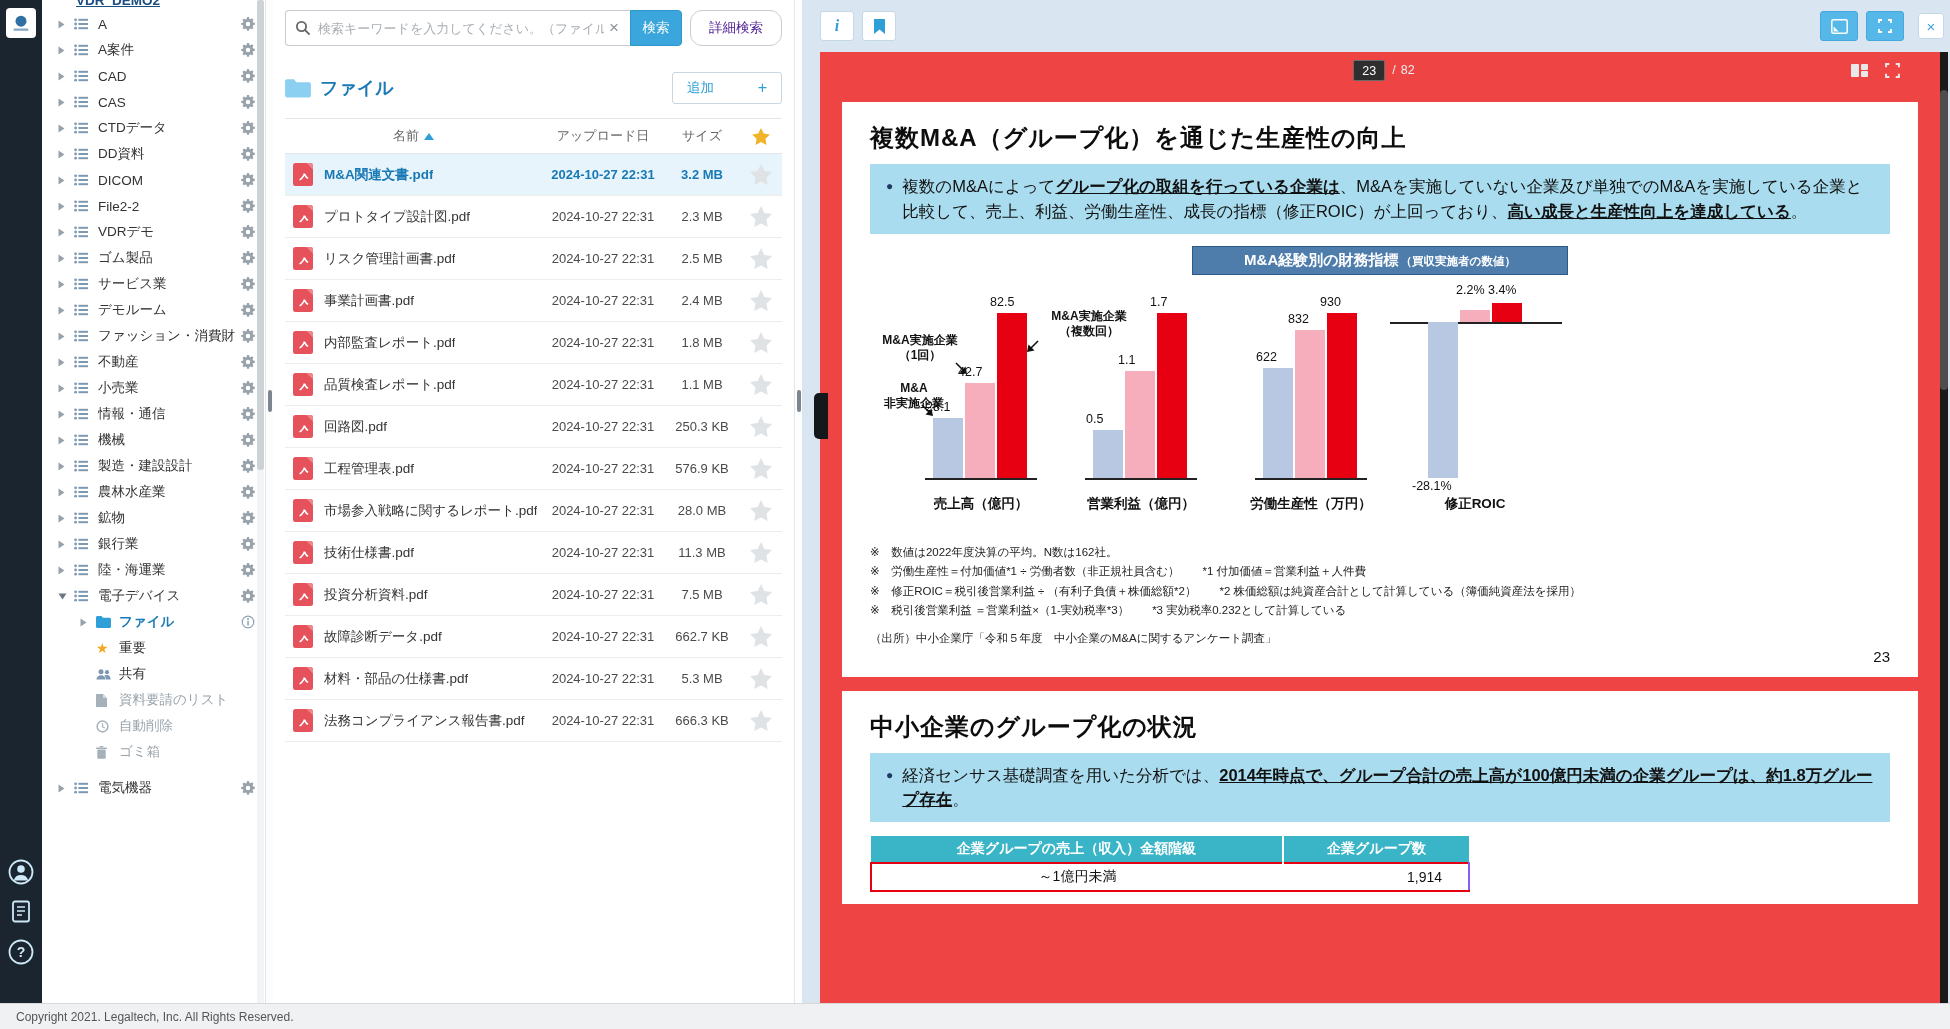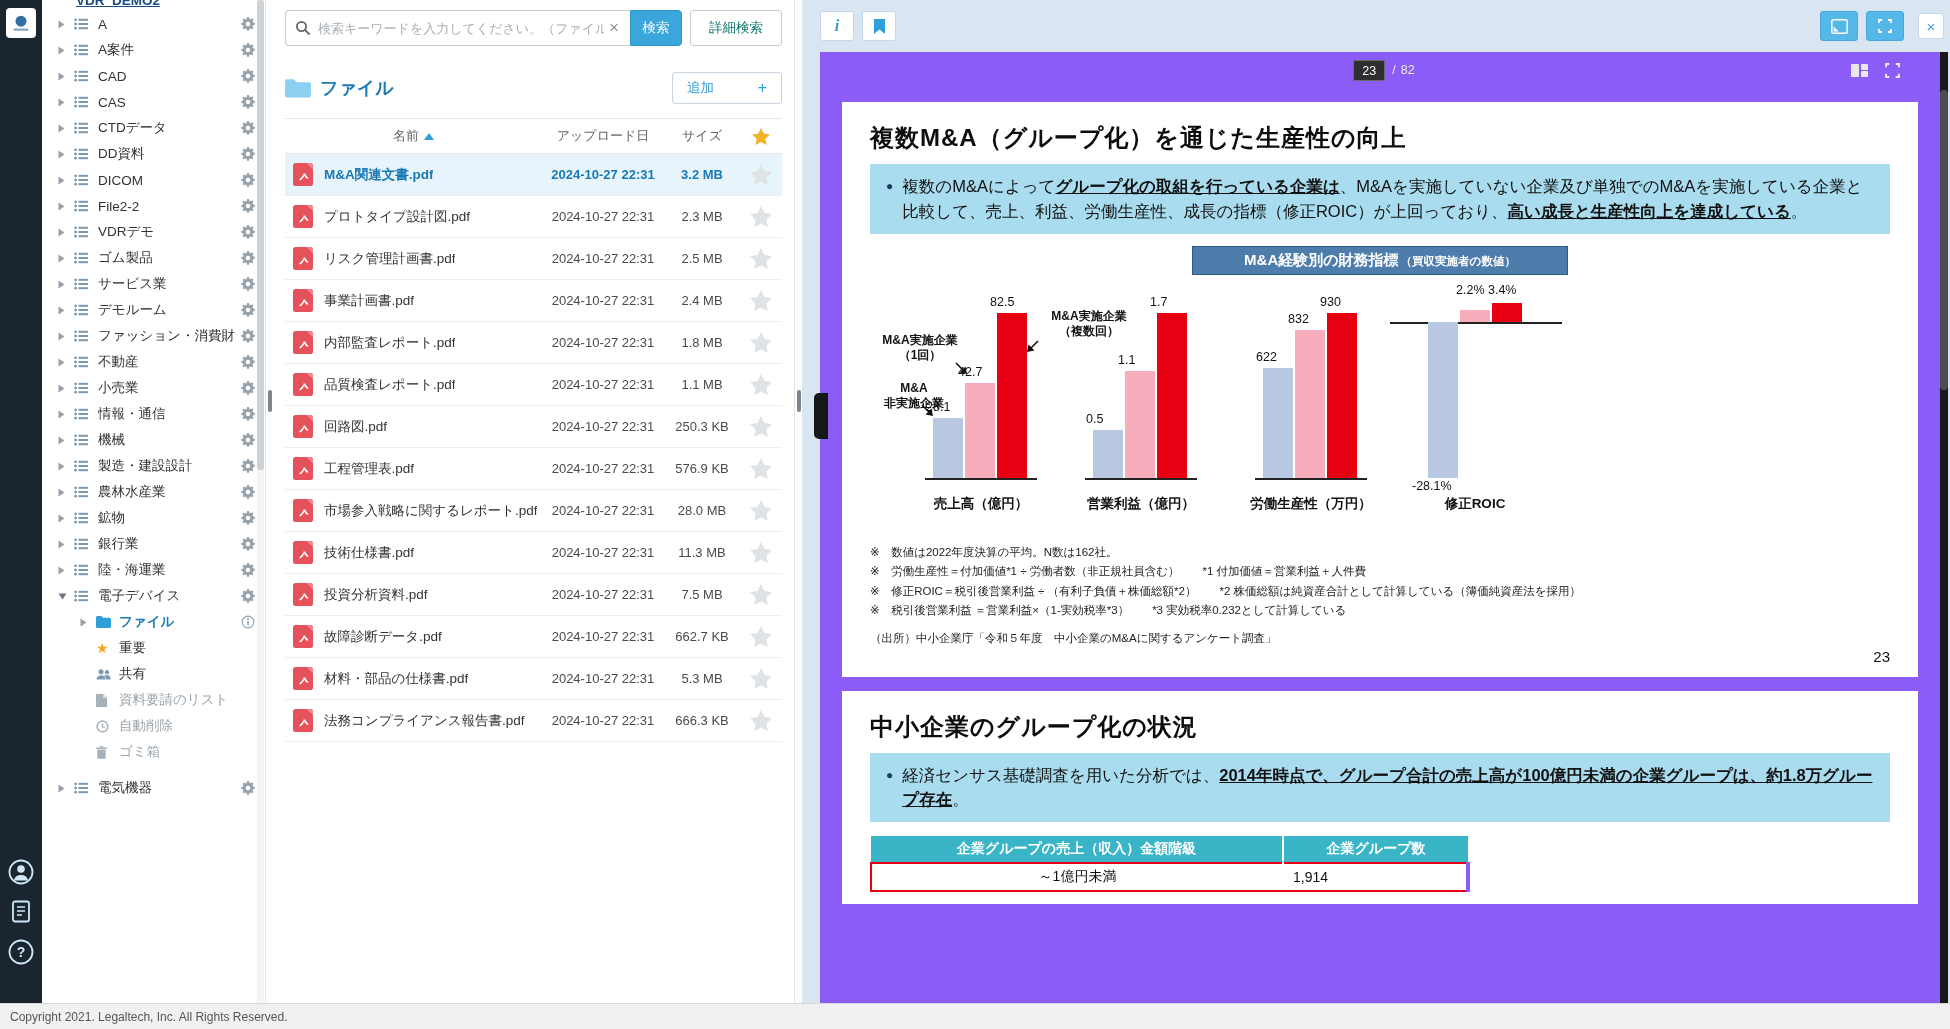--- a/index.html
+++ b/index.html
@@ -33,21 +33,21 @@
 .split{width:7px;background:#fdfdfd;position:relative;flex-shrink:0;cursor:col-resize}
 .grip{position:absolute;top:390px;left:1.5px;width:4px;height:22px;background:#7d868e;border-radius:2px}
 
 .files{width:522px;background:#fff;display:flex;flex-direction:column;padding:10px 12px 0;flex-shrink:0;border-right:1px solid #e3e6e9}
 .search-row{display:flex;height:36px}
 .search-box{flex:1;display:flex;align-items:center;border:1px solid #c6ccd1;border-right:none;border-radius:4px 0 0 4px;padding:0 6px 0 9px;background:#fff;min-width:0}
 .search-input{flex:1;border:none;outline:none;font-size:13px;color:#333;min-width:0;margin-left:7px}
 .search-input::placeholder{color:#a9aeb3}
 .clear-btn{color:#8d9398;font-size:17px;padding:0 5px;cursor:pointer}
 .search-btn{width:52px;background:#3aa6dc;color:#fff;font-size:13.5px;border:1px solid #2f96cc;border-radius:0 4px 4px 0;display:flex;align-items:center;justify-content:center;cursor:pointer}
-.adv-btn{margin-left:8px;width:92px;border:1px solid #c6ccd1;border-radius:3px;background:#fff;color:#0f766e;font-size:13.5px;display:flex;align-items:center;justify-content:center;cursor:pointer}
+.adv-btn{margin-left:8px;width:92px;border:1px solid #c6ccd1;border-radius:12px;background:#fff;color:#4c1d95;font-size:13.5px;display:flex;align-items:center;justify-content:center;cursor:pointer}
 .title-row{display:flex;align-items:center;margin-top:26px;height:32px}
 .sec-title{font-size:18px;font-weight:bold;color:#1a7ab5;margin-left:9px}
 .add-btn{margin-left:auto;width:110px;height:32px;border:1px solid #c9d6e2;border-radius:3px;color:#2f9fd8;font-size:13.5px;display:flex;align-items:center;justify-content:space-between;padding:0 14px;background:#fff;cursor:pointer}
 .add-plus{font-size:16px}
 .count-row{margin-top:18px;font-size:13px;color:#333}
 .count-val{color:#1a7ab5;font-weight:bold;margin-left:4px}
 .thead{display:flex;align-items:center;height:36px;border-top:1px solid #e4e7ea;border-bottom:1px solid #e4e7ea;margin-top:14px;font-size:13px;color:#666}
 .col-name{flex:1;display:flex;justify-content:center;align-items:center;gap:5px;cursor:pointer}
 .col-date{width:122px;text-align:center}
 .col-size{width:76px;text-align:center}
@@ -63,21 +63,21 @@
 
 .preview{flex:1;background:#d9e6f2;display:flex;flex-direction:column;padding:0 2px 0 18px;min-width:0;position:relative}
 .ptoolbar{height:52px;display:flex;align-items:center;gap:8px;padding-right:4px}
 .tb{height:30px;border-radius:3px;display:flex;align-items:center;justify-content:center;cursor:pointer}
 .tb-white{width:34px;background:#fff;border:1px solid #c5d8e8}
 .info-i{font-family:"Liberation Serif","DejaVu Serif",serif;font-style:italic;font-weight:bold;font-size:16px;color:#2f9fd8}
 .tb-blue{width:38px;background:#55b8e9;border:1px solid #45a8dc}
 .tb-close{width:26px;height:26px;background:#fff;border:1px solid #c5d8e8;color:#3aa0d8;font-size:15px;margin-left:6px;border-radius:3px}
 .sp{flex:1}
 .dtab{position:absolute;left:12px;top:393px;width:14px;height:46px;background:#15181b;border-radius:5px 0 0 5px;z-index:4;cursor:pointer}
-.viewer{position:relative;flex:1;background:#8b5cf6;overflow:hidden}
+.viewer{position:relative;flex:1;background:#ef4444;overflow:hidden}
 .vbar{height:36px;display:flex;align-items:center;justify-content:center;position:relative;color:#fff}
 .pcur{display:inline-block;min-width:32px;height:21px;line-height:21px;text-align:center;background:#2e2e2e;border:1px solid #6a6a6a;border-radius:2px;font-size:12.5px;margin-right:7px;cursor:text}
 .psep{font-size:12.5px;color:#eee;margin-right:5px}
 .ptot{font-size:12.5px;color:#eee}
 .vicons{position:absolute;right:48px;top:0;height:36px;display:flex;align-items:center;gap:17px}
 .vicons span{cursor:pointer;display:flex}
 .pages{height:calc(100% - 36px);overflow:hidden;padding:14px 30px 16px 22px}
 .page{background:#fff;padding:20px 28px 12px;margin-bottom:14px}
 .page h1{font-size:24px;font-weight:bold;color:#0d0d0d;letter-spacing:1px;margin-bottom:10px}
 .lead{background:#a9dcee;padding:10px 12px;display:flex;font-size:16.5px;line-height:1.5;color:#111}
@@ -96,25 +96,25 @@
 .arr{position:absolute}
 .notes{font-size:11.5px;color:#222;line-height:1.7;margin-top:8px}
 .source{font-size:11.5px;color:#222;margin-top:10px}
 .pnum{text-align:right;font-size:15px;color:#111;margin-top:2px}
 .gtable{border-collapse:collapse;margin-top:14px;width:600px;font-size:14px;table-layout:fixed}
 .gtable th{background:#3ab5c8;color:#fff;padding:4px 8px;font-weight:bold}
 .gtable th:first-child{width:412px;border-right:2px solid #fff}
 .gtable td{padding:4px 10px;color:#111;background:#fff}
 .gtable tr.hl td{border-top:2px solid #e60012;border-bottom:2px solid #e60012}
 .gtable tr.hl td:first-child{border-left:2px solid #e60012;text-align:center}
-.gtable tr.hl td:last-child{border-right:4px solid #8b5cf6;padding-right:26px}
+.gtable tr.hl td:last-child{border-right:2px solid #8b5cf6;text-align:right;padding-right:26px}
 .vscroll{position:absolute;right:0;top:0;width:8px;height:100%;background:#191919;cursor:pointer}
 .vthumb{position:absolute;top:38px;width:100%;height:300px;background:#4d4d4d;border-radius:4px}
 
-.footer{height:26px;background:#f0f1f2;border-top:1px solid #d8d8d8;font-size:12px;color:#555;display:flex;align-items:center;padding-left:10px}
+.footer{height:26px;background:#f0f1f2;border-top:1px solid #d8d8d8;font-size:12px;color:#555;display:flex;align-items:center;padding-left:16px}
 </style>
 </head>
 <body>
 
 <div class="app">
  <div class="main-row">
 
   <nav class="rail">
     <div class="logo">
       <svg width="22" height="22" viewBox="0 0 24 24">

